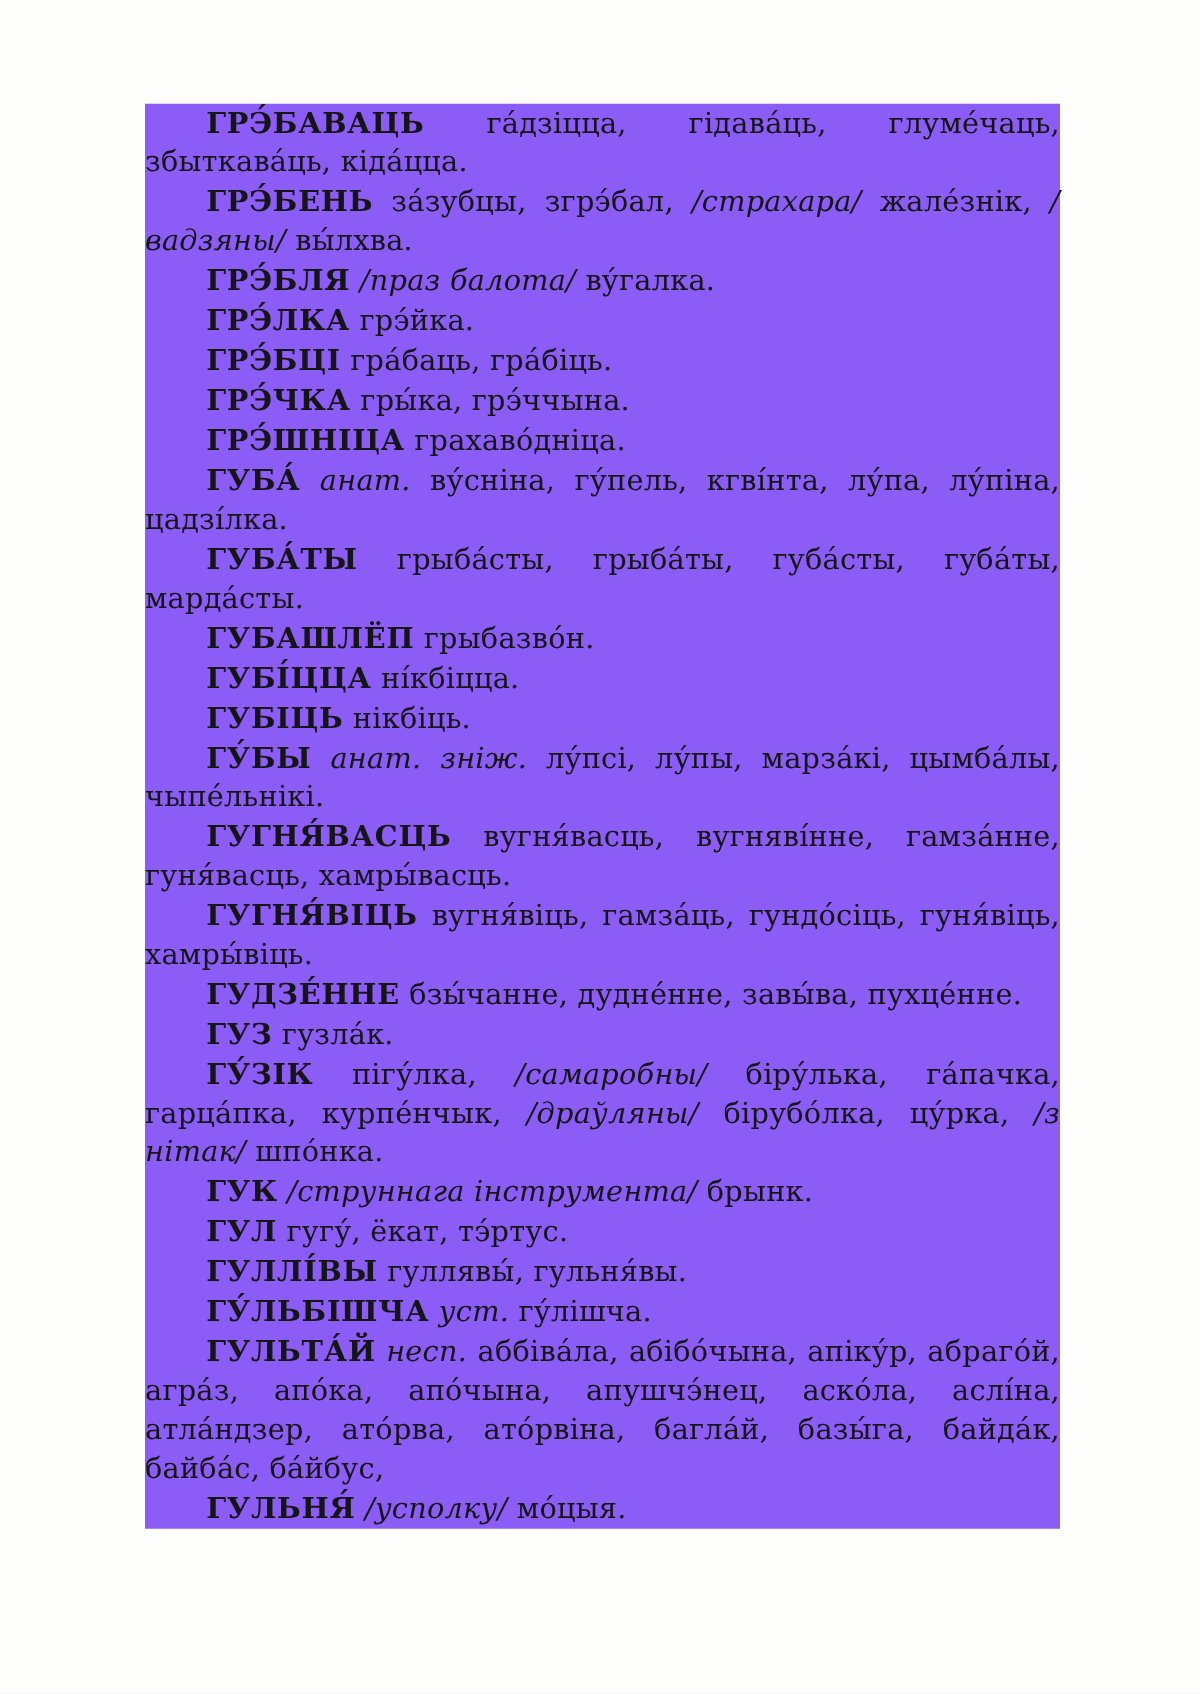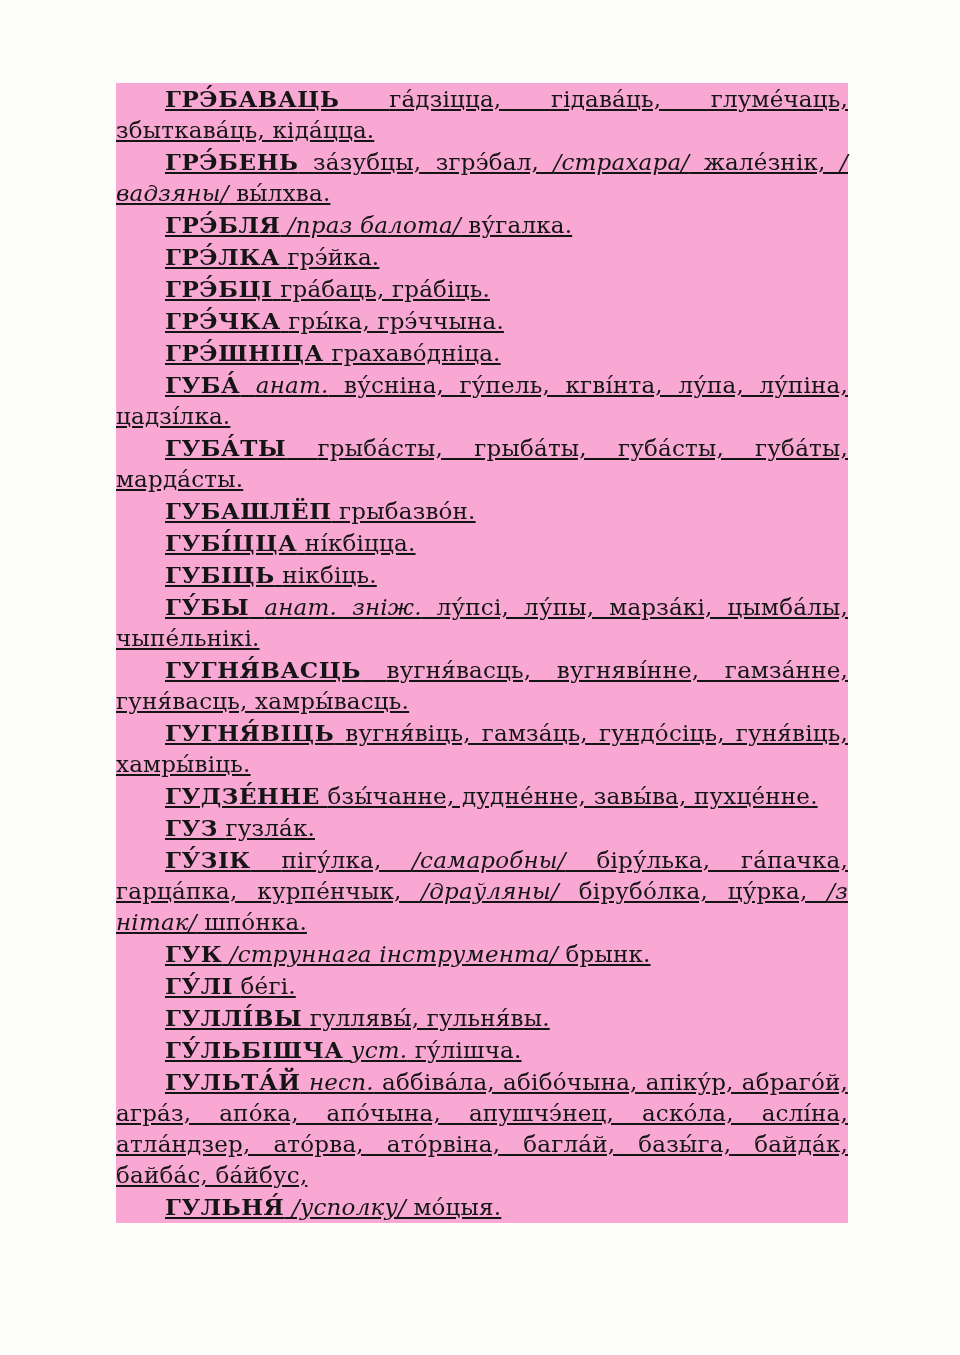--- a/index.html
+++ b/index.html
@@ -37,21 +37,21 @@
     letter-spacing: 0.6px;
   }
   .it {
     font-style: italic;
   }
 </style>
 </head>
 <body>
 
 <div class="page">
-  <div class="text-block" style="background: #f9a8d4; color: rgb(21, 21, 21); text-decoration: underline;">
+  <div class="text-block" style="background: #8b5cf6; color: rgb(21, 21, 21);">
   <p class="entry"><b class="headword">ГРЭ́БАВАЦЬ</b> <span class="rm">га́дзіцца, гідава́ць, глуме́чаць, збыткава́ць, кіда́цца.</span></p>
 
   <p class="entry"><b class="headword">ГРЭ́БЕНЬ</b> <span class="rm">за́зубцы, згрэ́бал, </span><span class="it">/страхара/</span><span class="rm"> жале́знік, </span><span class="it">/вадзяны/</span><span class="rm"> вы́лхва.</span></p>
 
   <p class="entry"><b class="headword">ГРЭ́БЛЯ</b> <span class="it">/праз балота/</span><span class="rm"> ву́галка.</span></p>
 
   <p class="entry"><b class="headword">ГРЭ́ЛКА</b> <span class="rm">грэ́йка.</span></p>
 
   <p class="entry"><b class="headword">ГРЭ́БЦІ</b> <span class="rm">гра́баць, гра́біць.</span></p>
 
@@ -79,22 +79,22 @@
 
   <p class="entry"><b class="headword">ГУДЗЕ́ННЕ</b> <span class="rm">бзы́чанне, дудне́нне, завы́ва, пухце́нне.</span></p>
 
 
   <p class="entry"><b class="headword">ГУЗ</b> <span class="rm">гузла́к.</span></p>
 
   <p class="entry"><b class="headword">ГУ́ЗІК</b> <span class="rm">пігу́лка, </span><span class="it">/самаробны/</span><span class="rm"> біру́лька, га́пачка, гарца́пка, курпе́нчык, </span><span class="it">/драўляны/</span><span class="rm"> бірубо́лка, цу́рка, </span><span class="it">/з нітак/</span><span class="rm"> шпо́нка.</span></p>
 
   <p class="entry"><b class="headword">ГУК</b> <span class="it">/струннага інструмента/</span><span class="rm"> брынк.</span></p>
 
+  <p class="entry"><b class="headword">ГУЛ</b> <span class="rm">гугу́, ёкат, тэ́ртус.</span></p>
 
-  <p class="entry"><b class="headword">ГУ́ЛІ</b> <span class="rm">бе́гі.</span></p>
 
   <p class="entry"><b class="headword">ГУЛЛІ́ВЫ</b> <span class="rm">гуллявы́, гульня́вы.</span></p>
 
   <p class="entry"><b class="headword">ГУ́ЛЬБІШЧА</b> <span class="it">уст.</span><span class="rm"> гу́лішча.</span></p>
 
   <p class="entry"><b class="headword">ГУЛЬТА́Й</b> <span class="it">несп.</span><span class="rm"> аббіва́ла, абібо́чына, апіку́р, абраго́й, агра́з, апо́ка, апо́чына, апушчэ́нец, аско́ла, аслі́на, атла́ндзер, ато́рва, ато́рвіна, багла́й, базы́га, байда́к, байба́с, ба́йбус,</span></p>
 
   <p class="entry"><b class="headword">ГУЛЬНЯ́</b> <span class="it">/усполку/</span><span class="rm"> мо́цыя.</span></p>
 </div>
 </div>

